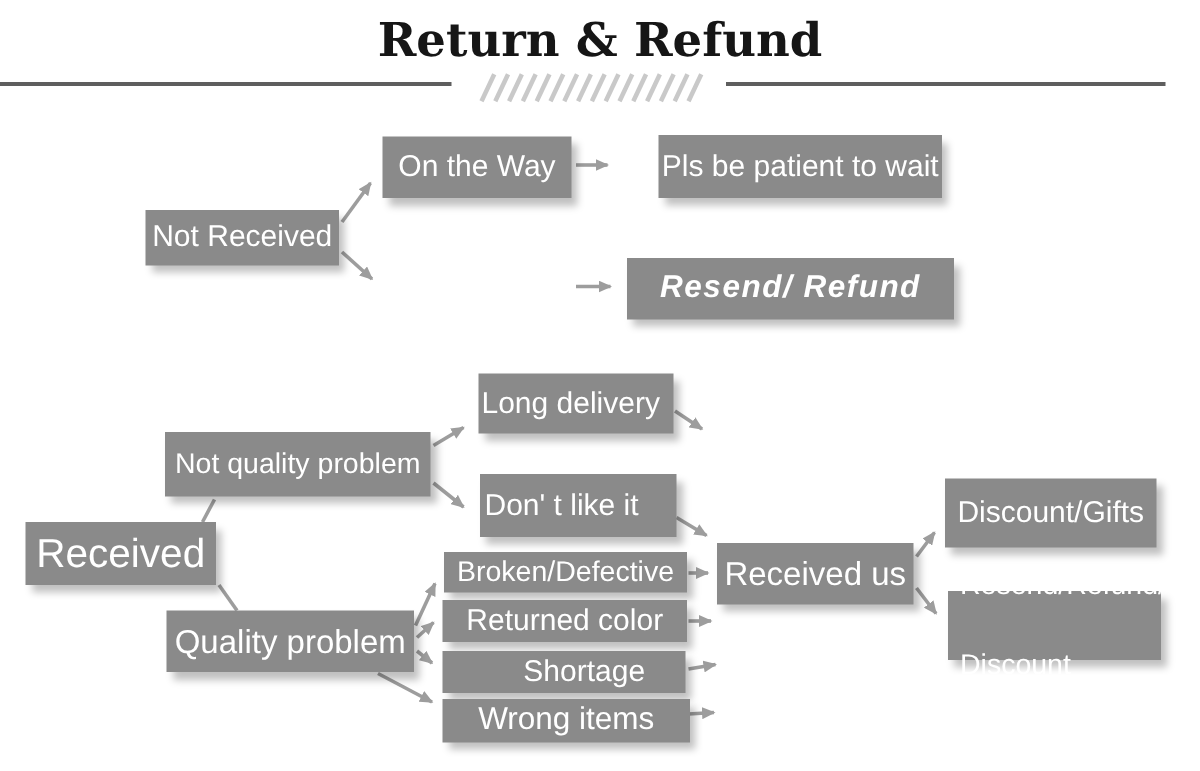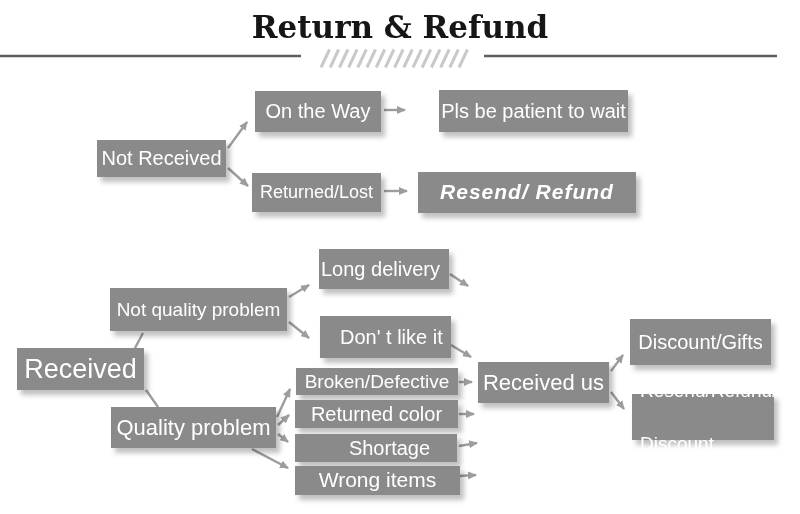--- a/index.html
+++ b/index.html
@@ -29,21 +29,21 @@
   .node.multiline{flex-direction:column;align-items:flex-start;justify-content:center;padding-left:8px;line-height:1.12;gap:32px;}
   #n-not-received{left:97px;top:140px;width:129px;height:37px;font-size:20px;}
   #n-on-the-way{left:255px;top:91px;width:126px;height:41px;font-size:20px;}
   #n-pls-wait{left:415px;top:90px;width:189px;height:42px;font-size:20px;margin-left:24px;}
   #n-returned-lost{left:252px;top:173px;width:129px;height:39px;font-size:18px;}
   #n-resend-refund{left:418px;top:172px;width:218px;height:41px;font-size:21px;font-weight:bold;letter-spacing:1px;font-style:italic;}
   #n-received{left:17px;top:348px;width:127px;height:42px;font-size:27px;}
   #n-not-quality{left:110px;top:288px;width:177px;height:43px;font-size:19px;}
   #n-quality{left:111px;top:407px;width:165px;height:41px;font-size:22px;}
   #n-long-delivery{left:319px;top:249px;width:130px;height:40px;font-size:20px;padding-left:2px;}
-  #n-dont-like{left:320px;top:316px;width:131px;height:42px;font-size:20px;padding-left:20px;}
+  #n-dont-like{left:320px;top:316px;width:131px;height:42px;font-size:20px;padding-left:3px;}
   #n-broken{left:296px;top:368px;width:162px;height:27px;font-size:19px;}
   #n-diff-color{left:295px;top:400px;width:163px;height:28px;font-size:20px;}
   #n-shortage{left:295px;top:434px;width:162px;height:28px;font-size:20px;padding-left:27px;}
   #n-wrong-items{left:295px;top:466px;width:165px;height:29px;font-size:21px;}
   #n-contact-us{left:478px;top:362px;width:131px;height:41px;font-size:22px;}
   #n-discount-gifts{left:630px;top:319px;width:141px;height:46px;font-size:20px;text-align:right;}
   #n-rrd{left:632px;top:394px;width:142px;height:46px;font-size:19px;}
 </style>
 </head>
 <body>
@@ -107,21 +107,20 @@
       <line class="c" marker-end="url(#ah)" x1="459" y1="476" x2="476" y2="475"></line>
 
       <line class="c" marker-end="url(#ah)" x1="611" y1="371" x2="623" y2="355"></line>
       <line class="c" marker-end="url(#ah)" x1="611" y1="392" x2="624" y2="409"></line>
     </g>
   </svg>
 
   <div class="node" id="n-not-received">Not Received</div>
   <div class="node" id="n-on-the-way">On the Way</div>
   <div class="node" id="n-pls-wait">Pls be patient to wait</div>
-  <div class="node" id="n-returned-lost">Returned/Lost</div>
   <div class="node" id="n-resend-refund">Resend/ Refund</div>
 
   <div class="node" id="n-received">Received</div>
   <div class="node" id="n-not-quality">Not quality problem</div>
   <div class="node" id="n-quality">Quality problem</div>
 
   <div class="node left" id="n-long-delivery">Long delivery</div>
   <div class="node left" id="n-dont-like">Don' t like it</div>
   <div class="node" id="n-broken">Broken/Defective</div>
   <div class="node" id="n-diff-color">Returned color</div>

